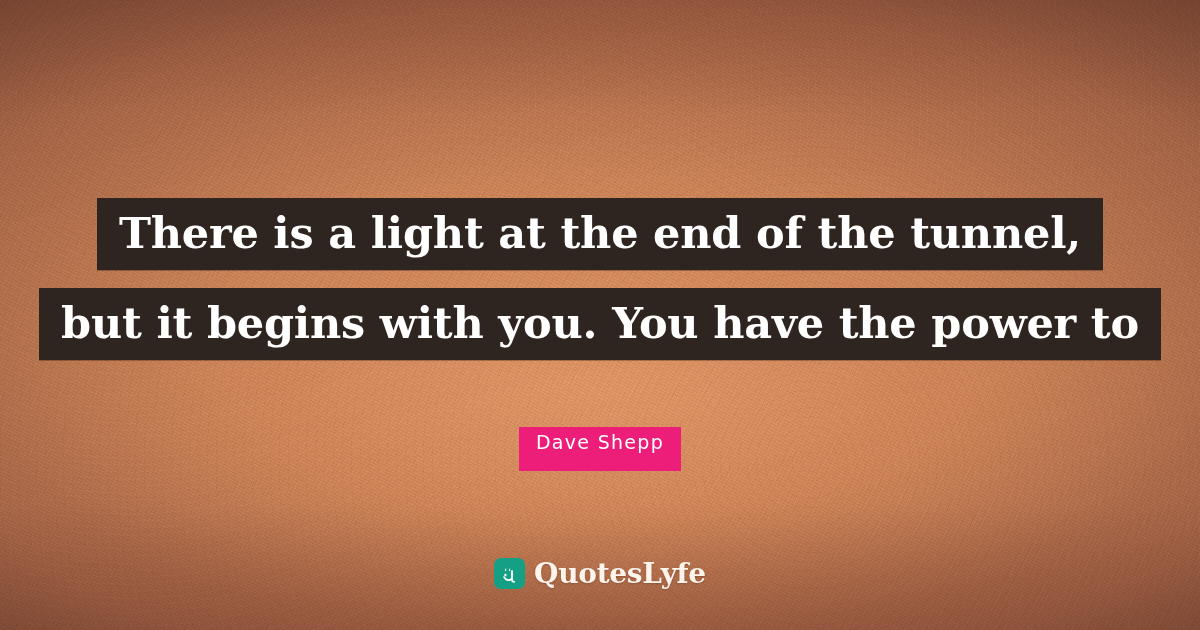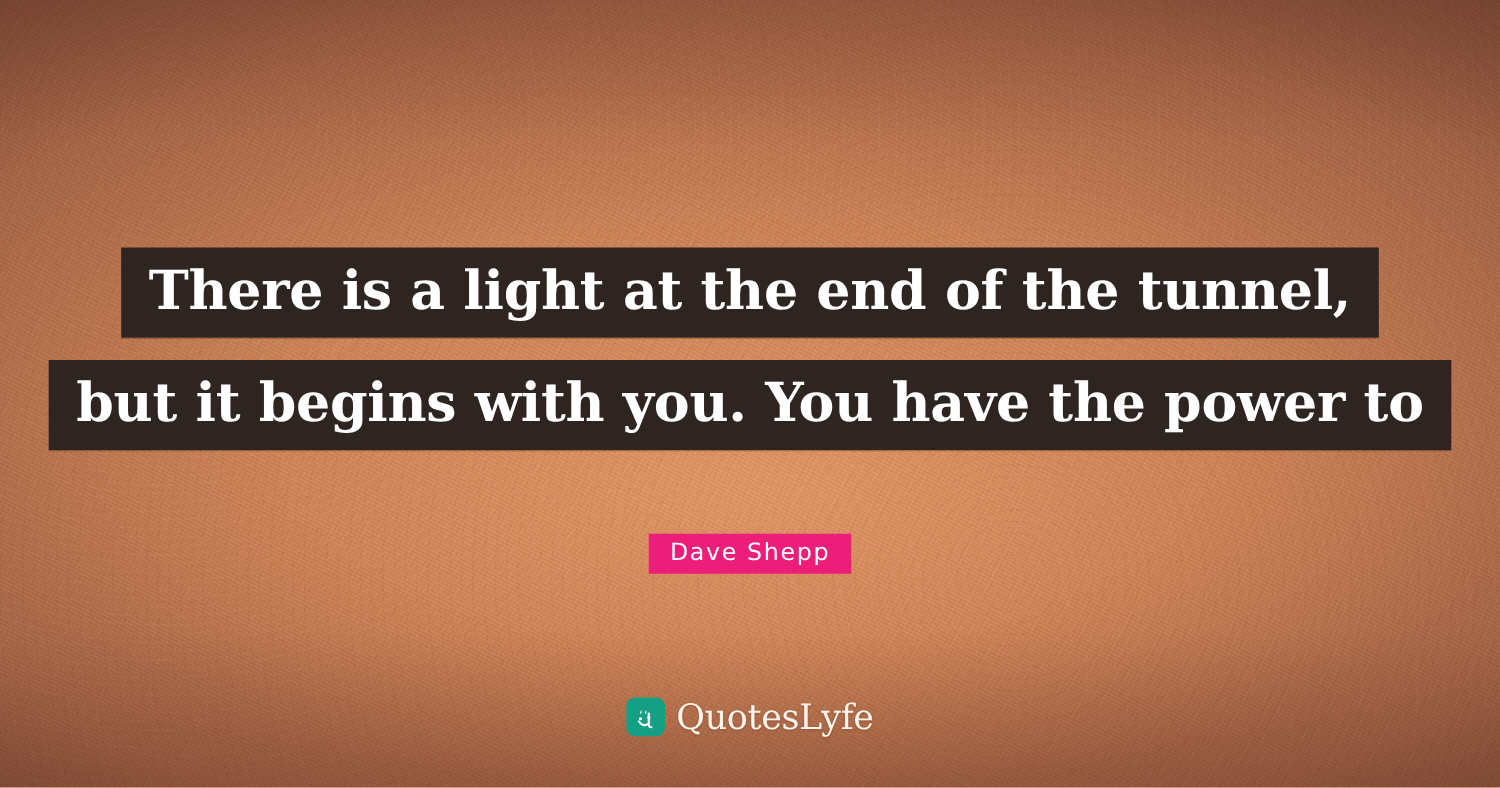--- a/index.html
+++ b/index.html
@@ -108,21 +108,21 @@
   }
 
   .attribution {
     display: inline-block;
     background: #ec1e79;
     color: #ffffff;
     font-family: "DejaVu Sans", "Liberation Sans", sans-serif;
     font-size: 19px;
     font-weight: 400;
     letter-spacing: 1.3px;
-    padding: 5px 17px 6px 17px;
+    padding: 5px 17px 18px 17px;
     line-height: 1.1;
     text-align: center;
   }
 
   
   .brand {
     position: absolute;
     left: 0;
     right: 0;
     top: 558px;
@@ -141,21 +141,21 @@
     align-items: center;
     justify-content: center;
     flex: none;
   }
 
   .brand-mark svg { display: block; }
 
   .brand-name {
     color: #fdf4ec;
     font-family: "DejaVu Serif", "Liberation Serif", serif;
-    font-weight: 400;
+    font-weight: 700;
     font-size: 28px;
     letter-spacing: -0.3px;
     line-height: 1;
     text-shadow: 0 1px 2px rgba(90,44,28,0.35);
   }
 </style>
 </head>
 <body>
 
 <div class="card">

